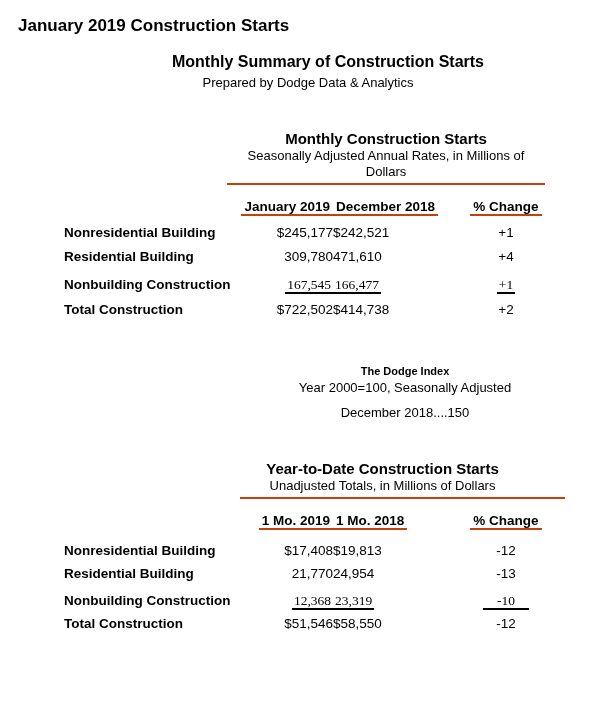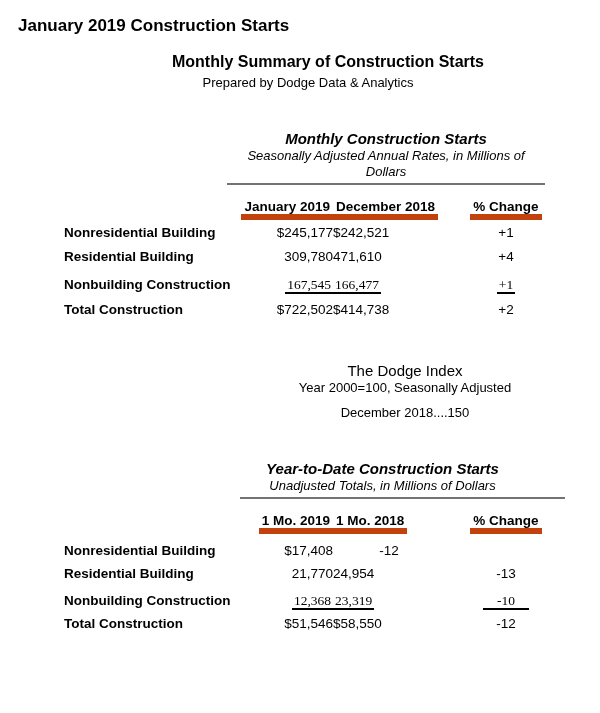--- a/index.html
+++ b/index.html
@@ -9,45 +9,45 @@
     color:#000;
     font-family:"Liberation Sans", sans-serif;
     overflow:hidden;
   }
   .doc-title { padding:16px 12px 0 18px; font-size:17px; line-height:20px; font-weight:bold; }
 
   .summary { margin-top:16px; text-align:center; }
   .summary-title { font-size:16px; line-height:19px; font-weight:bold; position:relative; left:28px; }
   .summary-sub { font-size:13px; line-height:16px; margin-top:4px; position:relative; left:8px; }
 
-  .section-head { text-align:center; border-bottom:2px solid #737373; padding-bottom:3px;font-style:italic; }
+  .section-head { text-align:center; border-bottom:2px solid #c2410c; padding-bottom:3px; }
   .section-head.t1 { margin:39px 0 0 227px; width:318px; }
   .section-head.t2 { margin:39px 0 0 240px; width:325px; }
   .section-head.t2 .shift { position:relative; left:-20px; }
   .section-title { font-size:15px; line-height:18px; font-weight:bold; }
   .section-sub { font-size:13px; line-height:16px; }
 
   .tbl { margin-left:64px; font-size:13.5px; }
   .row { display:flex; height:16px; line-height:16px; align-items:baseline; }
   .row.head { margin-top:14px; height:17px; }
   .c-label { width:173px; font-weight:bold; }
   .c1 { width:96px;  text-align:right; }
   .c2 { width:117px; text-align:left; }
   .c3 { width:112px; text-align:center; }
-  .colhead { font-weight:bold; border-bottom:6px solid #c2410c; padding:0 3px; }
+  .colhead { font-weight:bold; border-bottom:2px solid #c2410c; padding:0 3px; }
   .ul { border-bottom:2px solid #000; padding:0 2px;font-family:Liberation Serif, serif; }
   .ul.wide { padding:0 14px; }
 
   .t1r1 { margin-top:9px; }  .t1r2 { margin-top:8px; }
   .t1r3 { margin-top:12px; } .t1r4 { margin-top:9px; }
   .t2r1 { margin-top:13px; } .t2r2 { margin-top:7px; }
   .t2r3 { margin-top:11px; } .t2r4 { margin-top:7px; }
 
   .dodge { width:310px; margin:44px 0 0 250px; text-align:center; }
-  .dodge-title { font-size:15px; line-height:18px; font-weight:normal; }
+  .dodge-title { font-size:11px; line-height:18px; font-weight:bold; }
   .dodge-sub { font-size:13px; line-height:16px; }
   .dodge-line { font-size:13px; line-height:16px; }
   .dodge-line.first { margin-top:16px; }
   .dodge-line.second { margin-top:9px; }
 </style>
 </head>
 <body>
 
 <div>
 
@@ -112,20 +112,21 @@
   <div class="tbl">
     <div class="row head">
       <div class="c-label"></div>
       <div class="c1"><span class="colhead">1 Mo. 2019</span></div>
       <div class="c2"><span class="colhead">1 Mo. 2018</span></div>
       <div class="c3"><span class="colhead">% Change</span></div>
     </div>
     <div class="row t2r1">
       <div class="c-label">Nonresidential Building</div>
       <div class="c1">$17,408</div>
+      <div class="c2">$19,813</div>
       <div class="c3">-12</div>
     </div>
     <div class="row t2r2">
       <div class="c-label">Residential Building</div>
       <div class="c1">21,770</div>
       <div class="c2">24,954</div>
       <div class="c3">-13</div>
     </div>
     <div class="row t2r3">
       <div class="c-label">Nonbuilding Construction</div>

